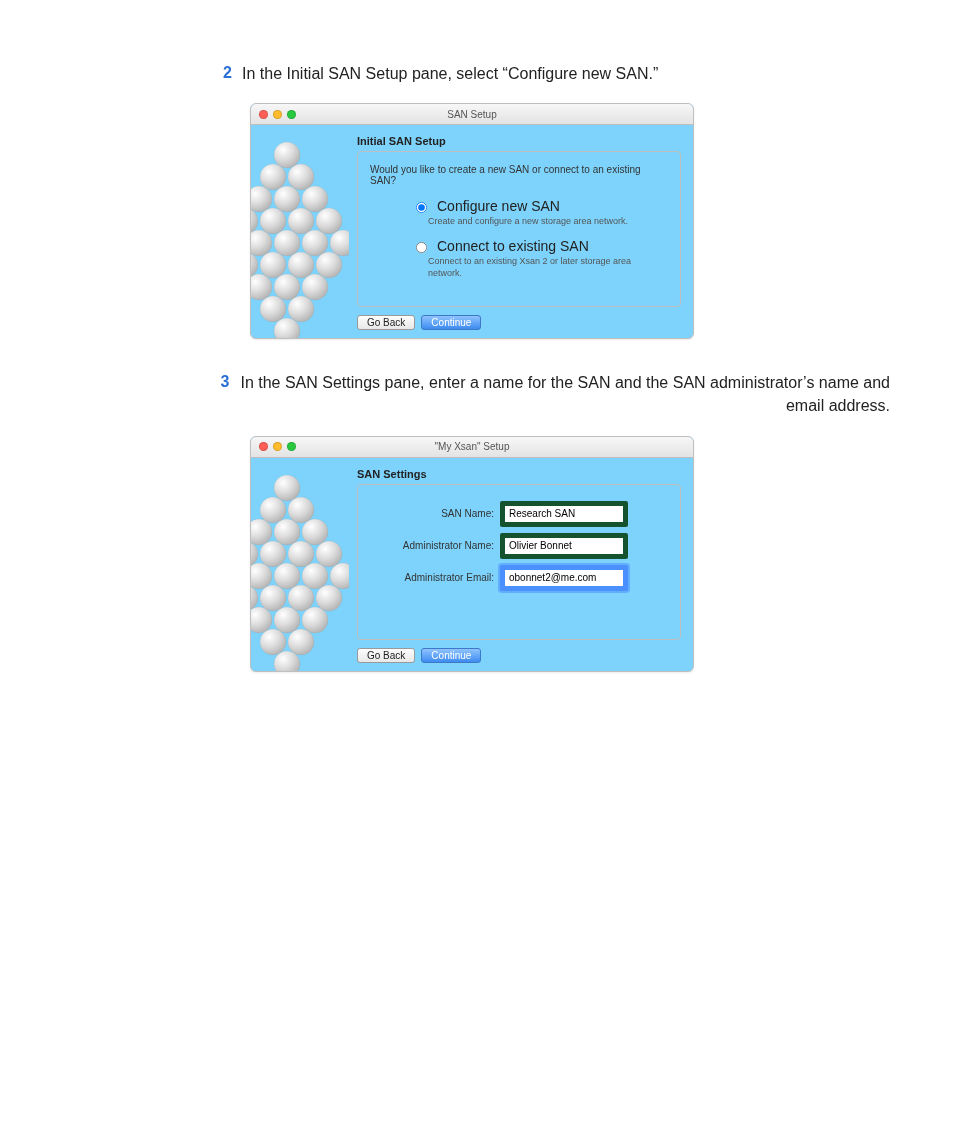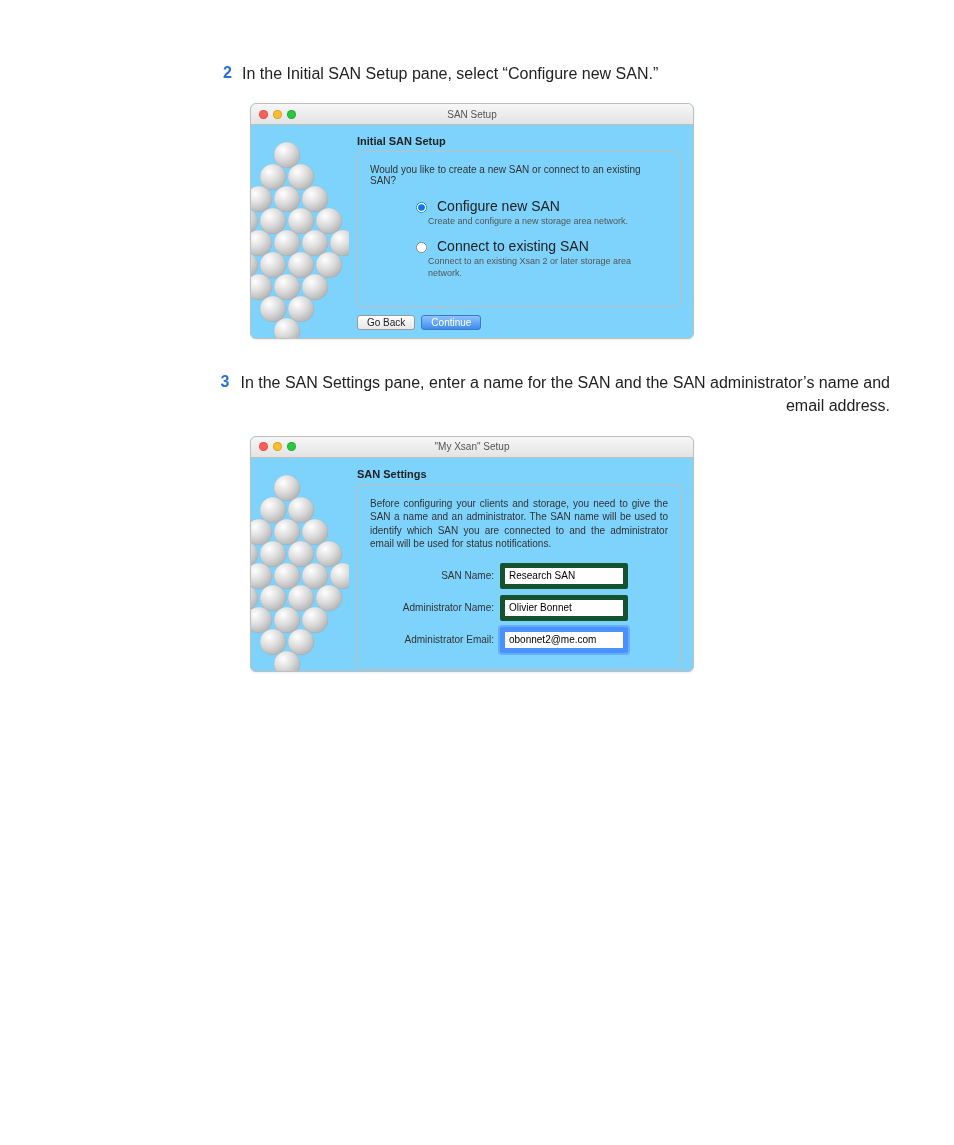--- a/index.html
+++ b/index.html
@@ -334,21 +334,20 @@
                 <circle class="sphere" cx="98" cy="146" r="13"></circle>
               <circle class="sphere" cx="56" cy="168" r="13"></circle>
                 <circle class="sphere" cx="84" cy="168" r="13"></circle>
               <circle class="sphere" cx="70" cy="190" r="13"></circle>
             </g>
           </svg>
         </div>
         <div class="panel">
           <h4 style="margin:0 0 4px 0;font-size:11px;font-weight:700">SAN Settings</h4>
           <div class="card">
-            <div class="intro-justify">Before configuring your clients and storage, you need to give the SAN a name and an administrator. The SAN name will be used to identify which SAN you are connected to and the administrator email will be used for status notifications.</div>
 
             <div class="form-row">
               <label>SAN Name:</label>
               <input type="text" value="Research SAN" style="">
             </div>
             <div class="form-row">
               <label>Administrator Name:</label>
               <input type="text" value="Olivier Bonnet" style="">
             </div>
             <div class="form-row">

